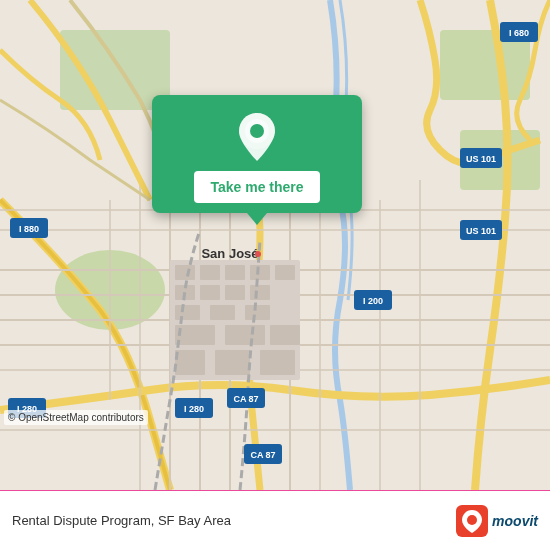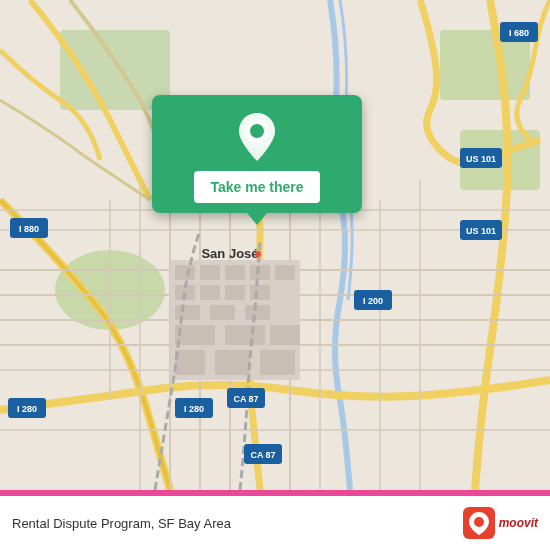--- a/index.html
+++ b/index.html
@@ -75,21 +75,21 @@
 
     
     #footer-bar {
       width: 550px;
       height: 60px;
       background: white;
       display: flex;
       align-items: center;
       justify-content: space-between;
       padding: 0 12px;
-      border-top: 6px solid #ec4899;
+      border-top: 1px solid #ec4899;
       position: absolute;
       bottom: 0;
       left: 0;
     }
 
     #footer-text {
       font-size: 13px;
       color: #333;
     }
 
@@ -98,23 +98,23 @@
       align-items: center;
       gap: 4px;
     }
 
     #moovit-logo-icon {
       width: 32px;
       height: 32px;
     }
 
     #moovit-label {
-      font-size: 12px;
+      font-size: 14px;
       font-weight: bold;
-      color: #b91c1c;
+      color: #0c4a6e;
       font-style: italic;
     }
 
     
     #osm-attribution {
       position: absolute;
       bottom: 65px;
       left: 4px;
       font-size: 10px;
       color: #333;
@@ -236,20 +236,23 @@
 
     <svg id="pin-icon" viewBox="0 0 44 52" xmlns="http://www.w3.org/2000/svg">
       <circle cx="22" cy="20" r="18" fill="white" opacity="0.3"></circle>
       <circle cx="22" cy="20" r="12" fill="white" opacity="0.5"></circle>
       <path d="M22 2 C12 2 4 10 4 20 C4 32 22 50 22 50 C22 50 40 32 40 20 C40 10 32 2 22 2Z" fill="white" opacity="0.9"></path>
       <circle cx="22" cy="20" r="7" fill="#2eaa6e"></circle>
     </svg>
     <button id="take-me-there-btn">Take me there</button>
   </div>
 
+  <div id="osm-attribution">
+    <span>© OpenStreetMap contributors</span>
+  </div>
 </div>
 
 <div id="footer-bar">
   <span id="footer-text">Rental Dispute Program, SF Bay Area</span>
   <div id="moovit-logo">
 
     <svg id="moovit-logo-icon" viewBox="0 0 32 32" xmlns="http://www.w3.org/2000/svg">
       <rect width="32" height="32" rx="6" fill="#e8402a"></rect>
       <path d="M16 5 C10 5 6 10 6 15 C6 22 16 28 16 28 C16 28 26 22 26 15 C26 10 22 5 16 5Z" fill="white"></path>
       <circle cx="16" cy="15" r="5" fill="#e8402a"></circle>

